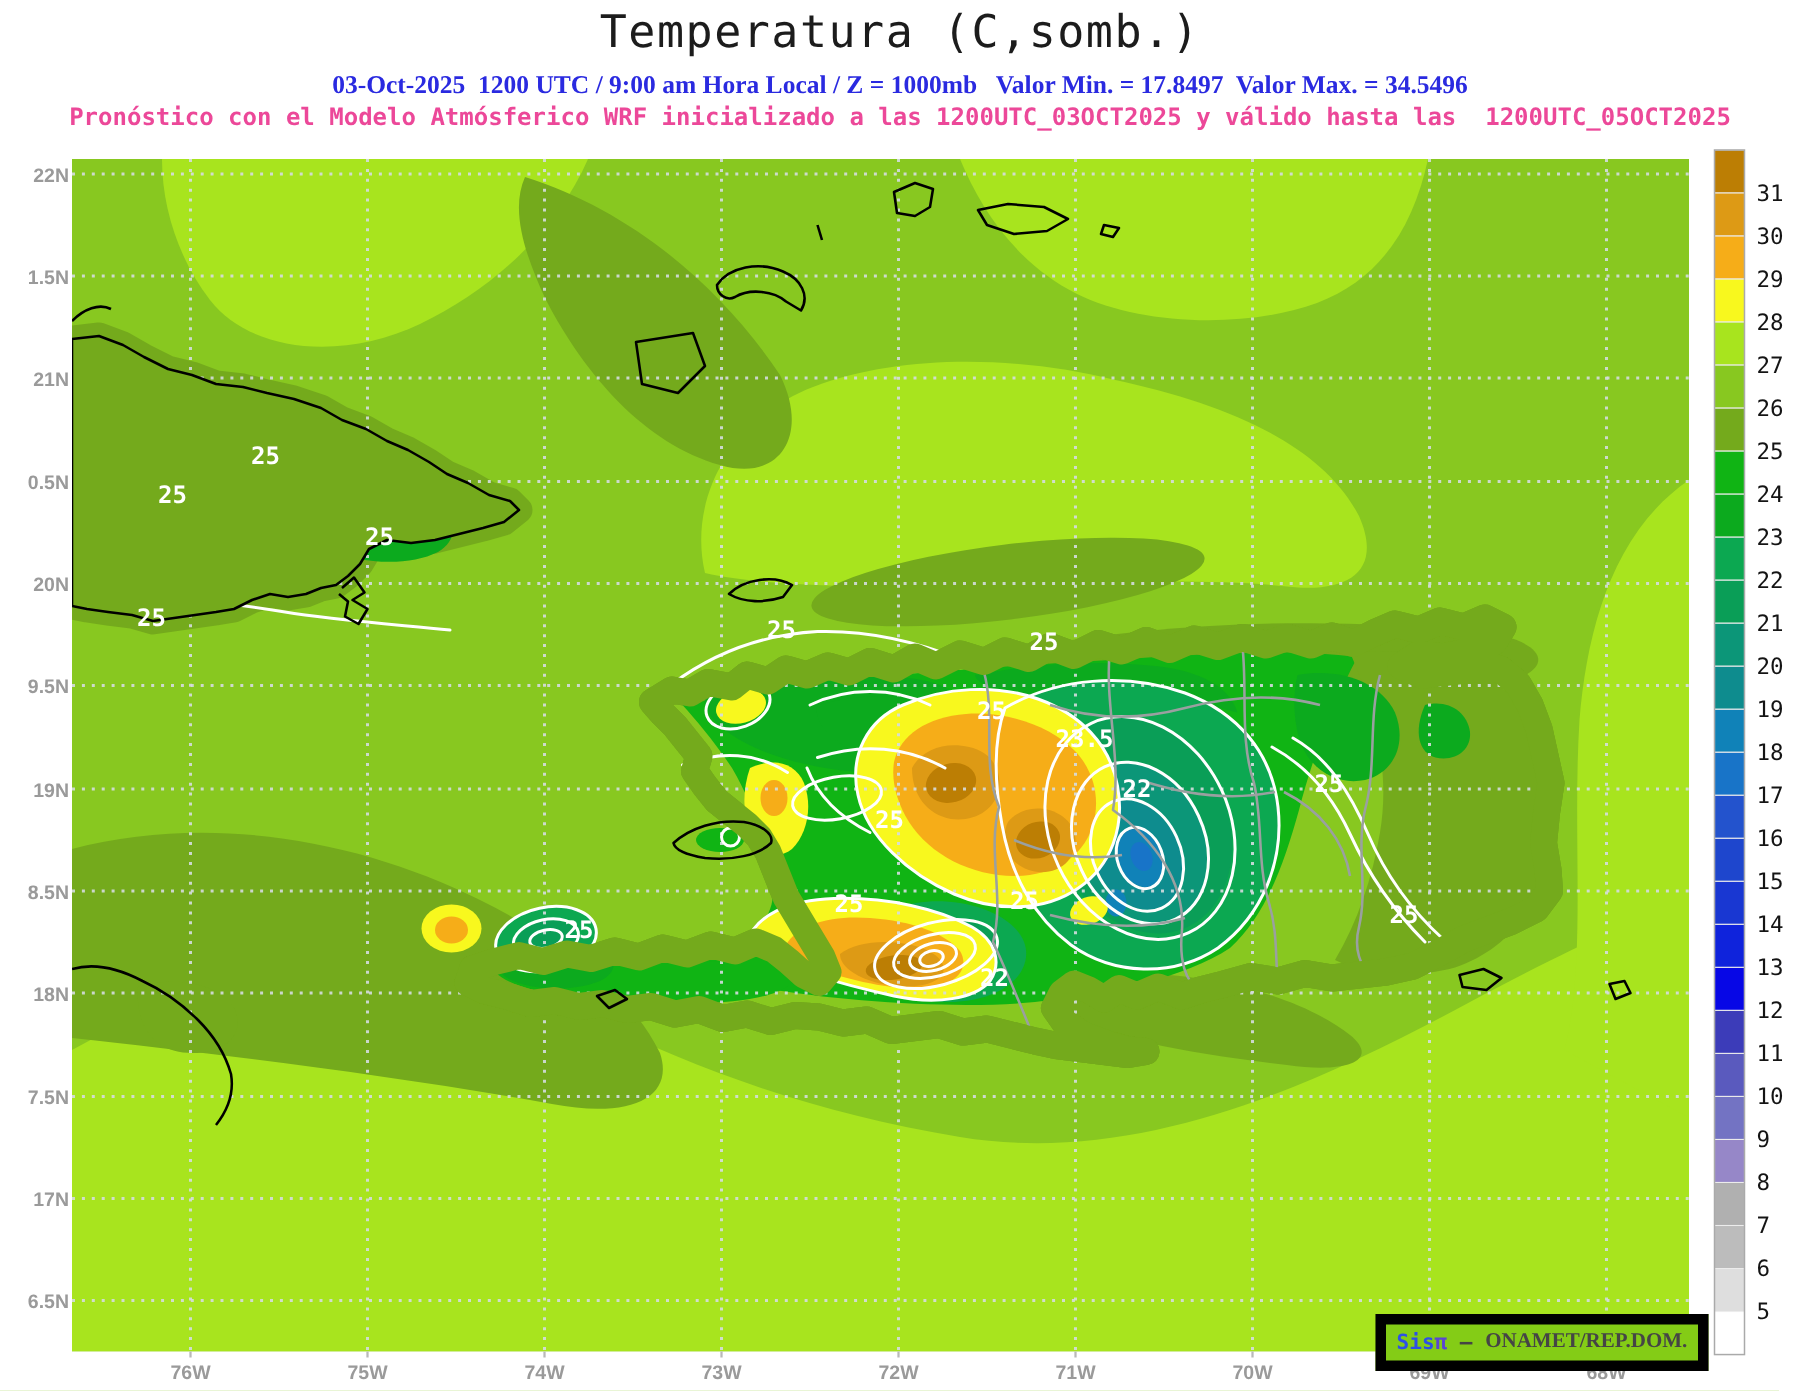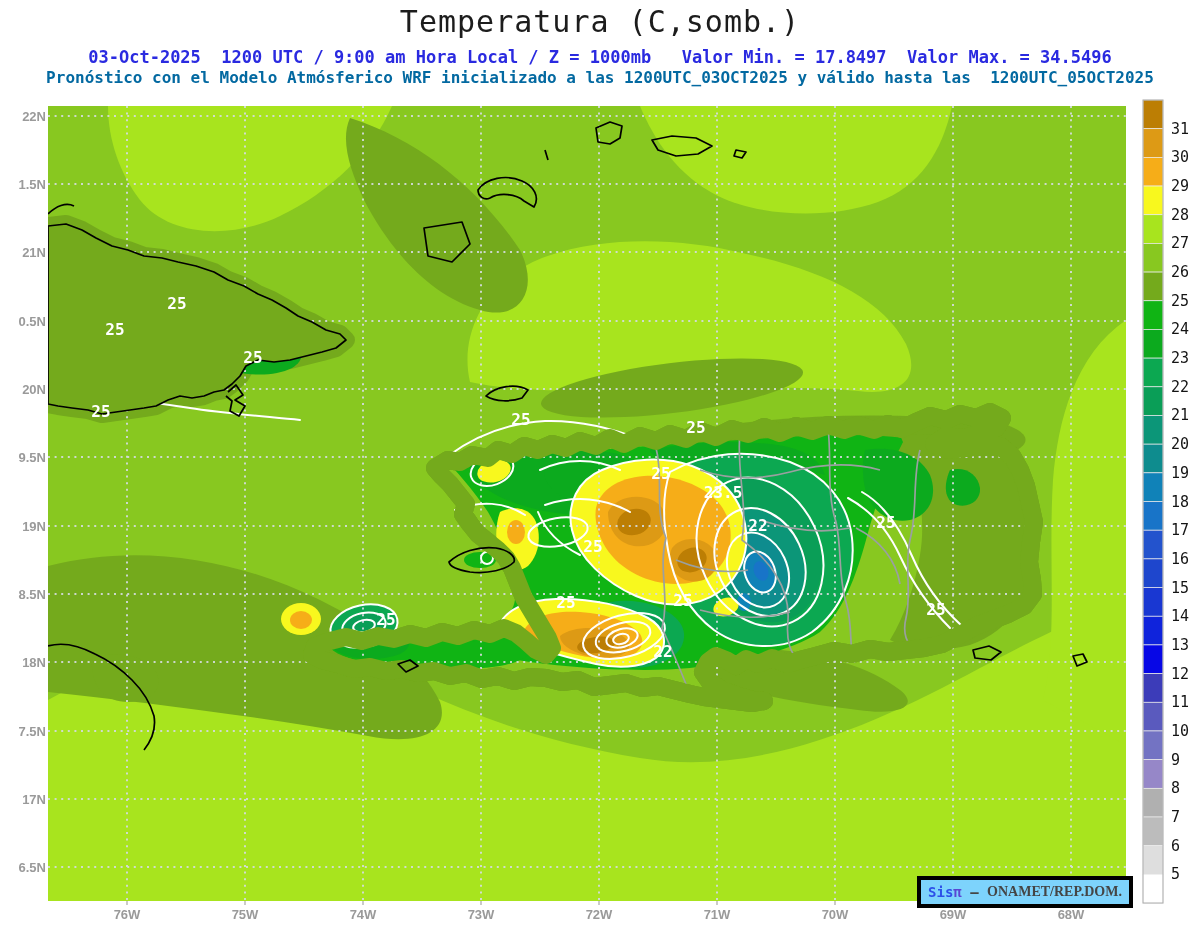--- a/index.html
+++ b/index.html
@@ -1,43 +1,43 @@
 <!DOCTYPE html>
 <html><head>
 <meta charset="utf-8">
 <style>
   html,body{margin:0;padding:0;background:#ffffff;}
   #stage{position:relative;width:1200px;height:927px;background:#ffffff;overflow:hidden;
          font-family:"DejaVu Sans Mono", monospace;}
   #title{position:absolute;top:4px;left:0;width:1200px;text-align:center;
          font-size:30px;letter-spacing:1px;color:#1c1c1c;white-space:pre;}
   #subtitle1{position:absolute;top:47px;left:0;width:1200px;text-align:center;
-         font-size:17px;font-weight:bold;white-space:pre;}
+         font-size:17px;font-weight:bold;white-space:pre;font-family:Liberation Serif, serif;}
   #subtitle2{position:absolute;top:68px;left:0;width:1200px;text-align:center;
          font-size:16px;font-weight:bold;white-space:pre;}
-  #logo-box{position:absolute;left:917px;top:876px;width:208px;height:24px;background:#7dd3fc;
-         border:4px solid #000000;display:flex;align-items:center;justify-content:center;
+  #logo-box{position:absolute;left:917px;top:876px;width:208px;height:24px;background:#84cc16;
+         border:7px solid #000000;display:flex;align-items:center;justify-content:center;
          font-size:14px;font-weight:bold;white-space:pre;z-index:5;}
   svg{position:absolute;left:0;top:0;}
   svg text{font-family:"DejaVu Sans Mono", monospace;}
   .axis-label{font-family:"Liberation Sans", sans-serif;font-weight:bold;font-size:13px;fill:#9a9a9a;}
   .cbar-label{font-size:15px;fill:#141414;}
   .contour-label{font-size:16px;font-weight:bold;fill:#ffffff;text-anchor:middle;}
   .contour{fill:none;stroke:#ffffff;stroke-width:2;stroke-linecap:round;}
   .province{fill:none;stroke:#9aa0a0;stroke-width:1.7;stroke-linejoin:round;fill:none;}
   .coast{fill:none;stroke:#000000;stroke-width:1.7;stroke-linejoin:round;}
   .grid{stroke-dasharray:2 4.6;stroke-width:2;fill:none;opacity:.9;}
 </style>
 </head>
 <body>
 
 <div id="stage">
   <div id="title" style="color: rgb(28, 28, 28);">Temperatura (C,somb.)</div>
   <div id="subtitle1" style="color: rgb(42, 42, 224);">03-Oct-2025  1200 UTC / 9:00 am Hora Local / Z = 1000mb   Valor Min. = 17.8497  Valor Max. = 34.5496</div>
-  <div id="subtitle2" style="color: #0369a1;">Pronóstico con el Modelo Atmósferico WRF inicializado a las 1200UTC_03OCT2025 y válido hasta las  1200UTC_05OCT2025</div>
+  <div id="subtitle2" style="color: #ec4899;">Pronóstico con el Modelo Atmósferico WRF inicializado a las 1200UTC_03OCT2025 y válido hasta las  1200UTC_05OCT2025</div>
 
   <svg id="map-svg" width="1200" height="927" viewBox="0 0 1200 927">
     <defs>
       <clipPath id="plotclip">
           <rect x="48" y="106" width="1078" height="795"></rect>
         </clipPath>
     </defs>
 
     <g clip-path="url(#plotclip)">
 

